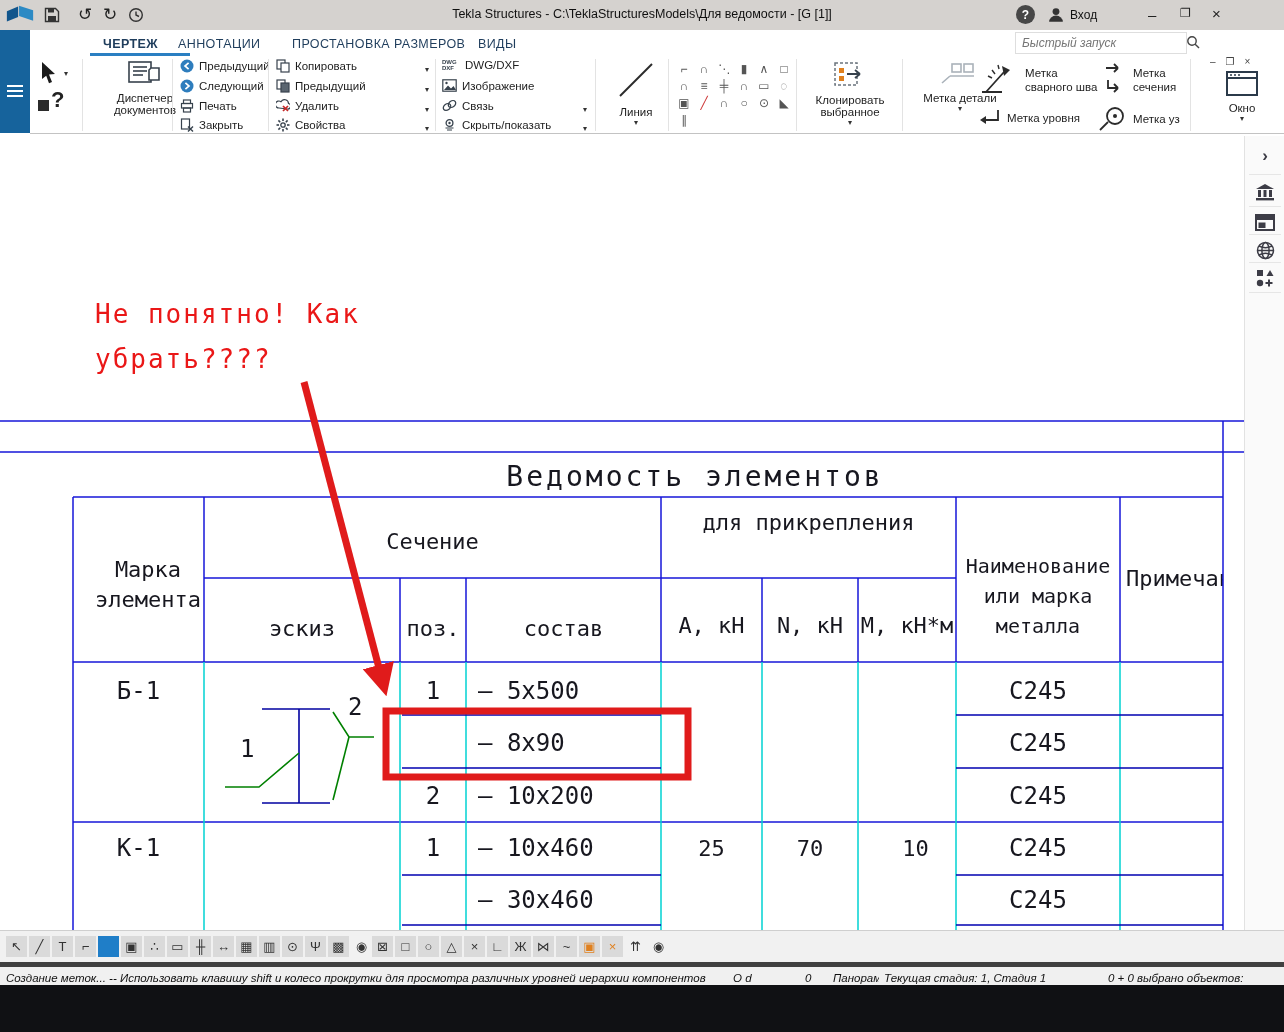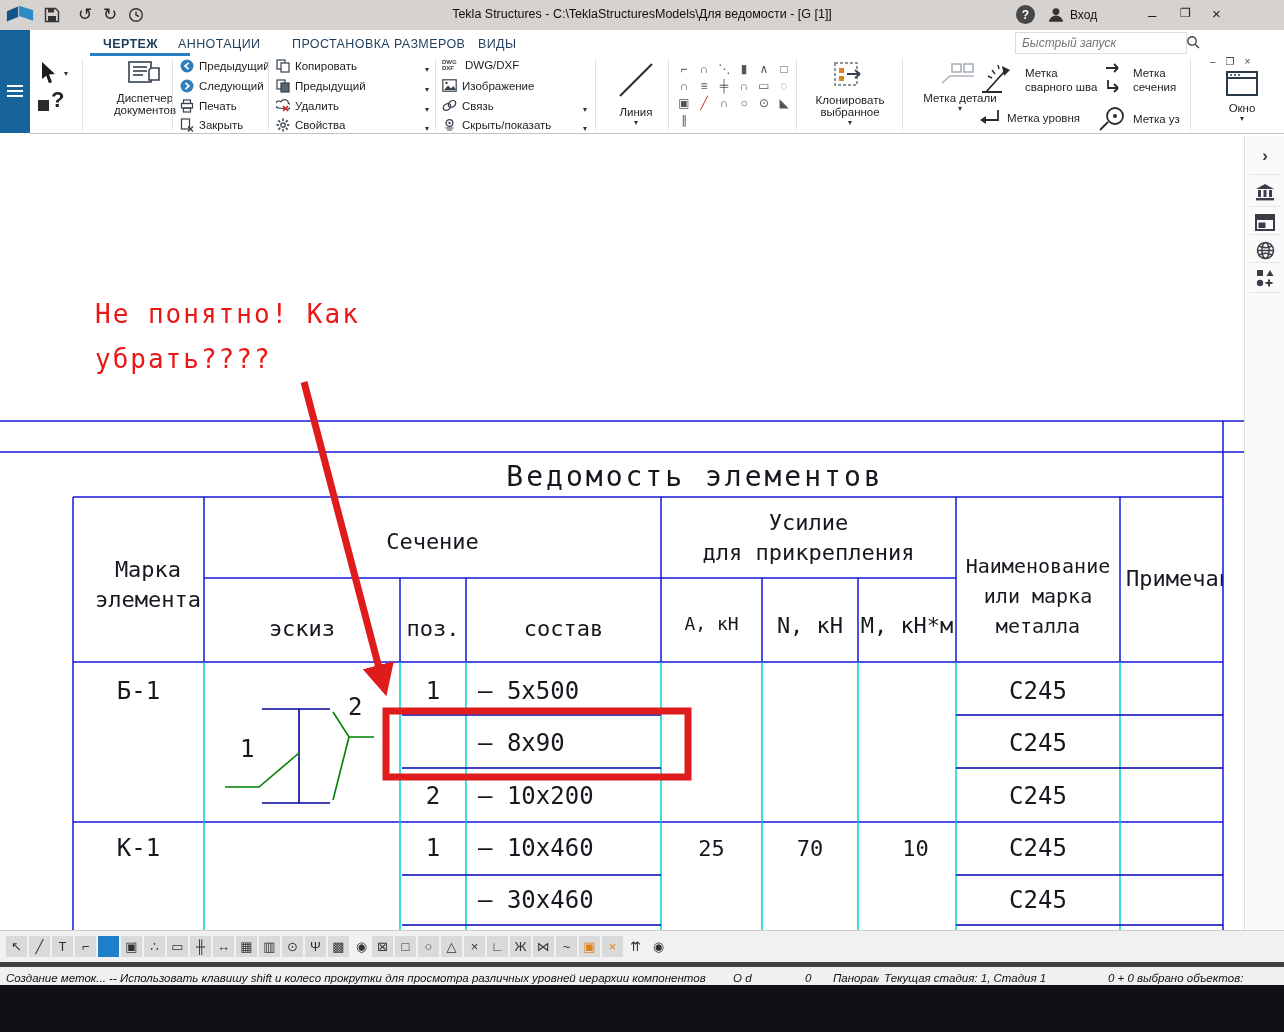--- a/index.html
+++ b/index.html
@@ -342,24 +342,23 @@
 
     <div class="a cadt c" style="left:73px;top:419px;width:150px;font-size:22px;line-height:30px;">
       <div>Марка</div>
         <div>элемента</div>
     </div>
     <div class="a cadt c" style="left:204px;top:393px;width:457px;font-size:22px;">Сечение</div>
     <div class="a cadt c" style="left:204px;top:480px;width:196px;font-size:22px;">эскиз</div>
     <div class="a cadt c" style="left:400px;top:480px;width:66px;font-size:22px;">поз.</div>
     <div class="a cadt c" style="left:466px;top:480px;width:195px;font-size:22px;">состав</div>
     <div class="a cadt c" style="left:661px;top:372px;width:295px;font-size:22px;line-height:30px;">
-      <div>Усилие</div>
         <div>для прикрепления</div>
     </div>
-    <div class="a cadt c" style="left:661px;top:477px;width:101px;font-size:18px;">А, кН</div>
+    <div class="a cadt c" style="left:661px;top:477px;width:101px;font-size:22px;">А, кН</div>
     <div class="a cadt c" style="left:762px;top:477px;width:96px;font-size:22px;">N, кН</div>
     <div class="a cadt c" style="left:858px;top:477px;width:98px;font-size:22px;">М, кН*м</div>
     <div class="a cadt c" style="left:956px;top:415px;width:164px;font-size:20px;line-height:30px;">
       <div>Наименование</div>
         <div>или марка</div>
         <div>металла</div>
     </div>
     <div class="a nw" style="left:1126px;top:430px;width:97px;overflow:hidden;font-size:22px;">
       <span class="cadt">Примечание</span>
     </div>

